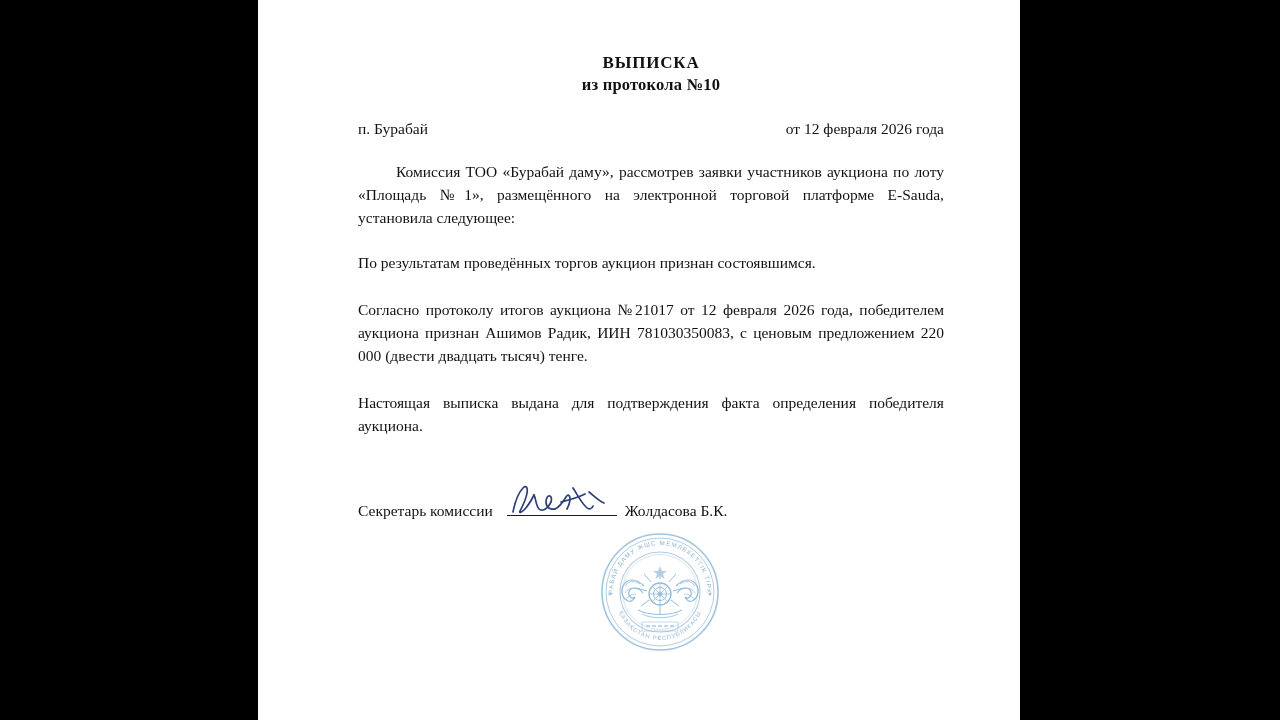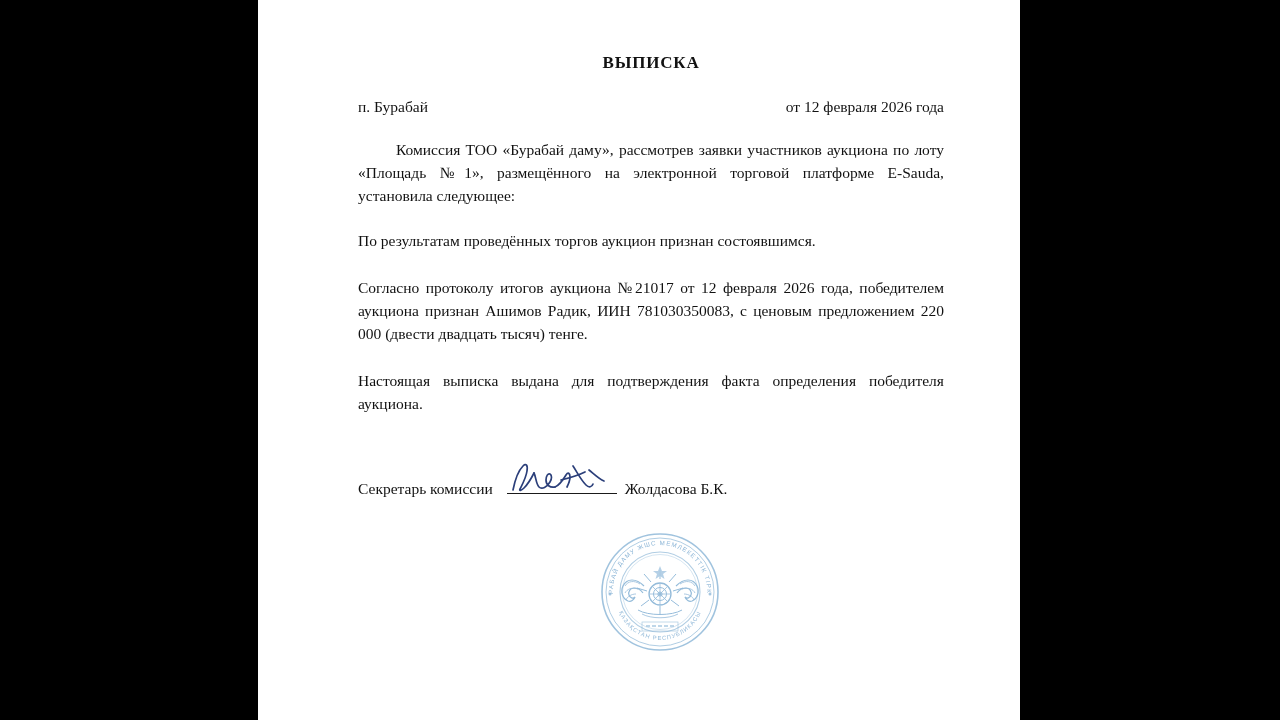--- a/index.html
+++ b/index.html
@@ -117,20 +117,21 @@
 </head>
 <body>
 
 <div id="screen">
 
   <div id="page">
     <div id="content">
 
       <div class="title-block">
         <div class="title-main">ВЫПИСКА</div>
+        <div>из протокола №10</div>
       </div>
 
       <div class="placedate">
         <span class="place">п. Бурабай</span>
         <span class="date">от 12 февраля 2026 года</span>
       </div>
 
       <p class="para first">Комиссия ТОО «Бурабай даму», рассмотрев заявки участников аукциона по лоту «Площадь №1», размещённого на электронной торговой платформе E-Sauda, установила следующее:</p>
       <p class="para gap">По результатам проведённых торгов аукцион признан состоявшимся.</p>
       <p class="para gap-lg">Согласно протоколу итогов аукциона №21017 от 12 февраля 2026 года, победителем аукциона признан Ашимов Радик, ИИН 781030350083, с ценовым предложением 220 000 (двести двадцать тысяч) тенге.</p>

